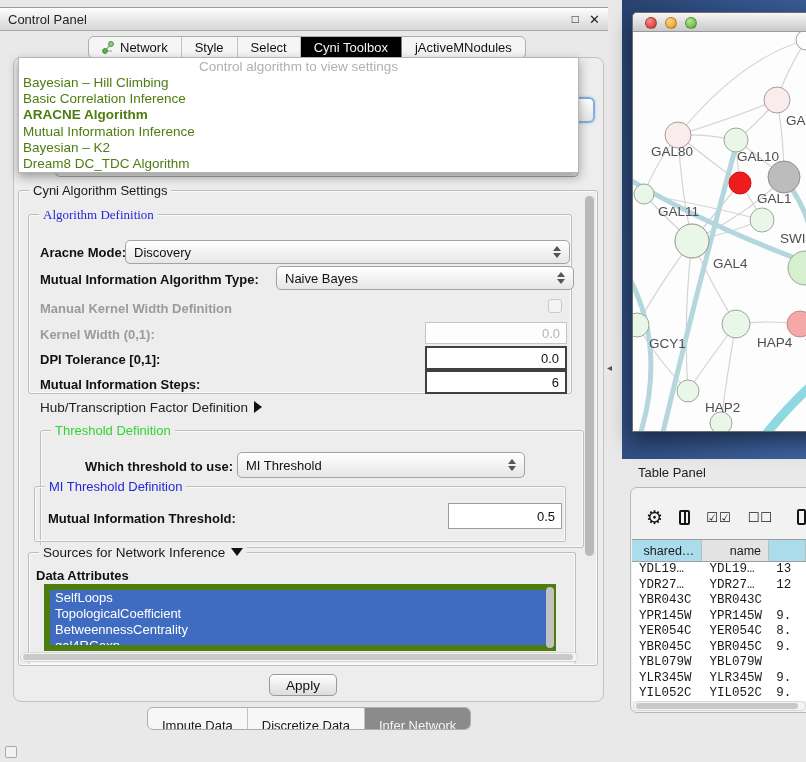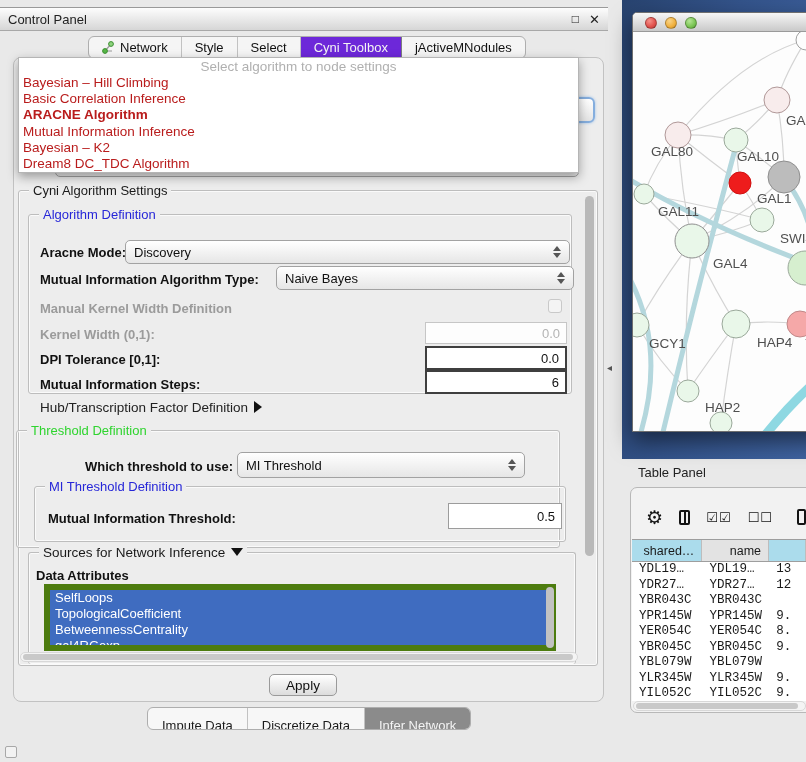--- a/index.html
+++ b/index.html
@@ -13,41 +13,41 @@
     display:flex; align-items:center; padding:0 8px; font-size:13px; color:#222; }
   .titlebar .spacer { flex:1; }
   .win-ico { font-size:12px; color:#222; margin-left:10px; cursor:default; }
   .win-ico.close { font-weight:bold; font-size:13px; }
 
   .tabstrip { left:88px; top:36px; height:23px; display:flex; align-items:stretch;
     background:#f5f5f5; border:1px solid #aeaeae; border-radius:6px 6px 6px 6px; overflow:hidden; }
   .tab { display:flex; align-items:center; gap:5px; padding:0 13px; font-size:13px; color:#111;
     border-right:1px solid #c2c2c2; background:transparent; }
   .tab:last-child { border-right:none; }
-  .tab.sel { background:#6d28d9; color:#f4f4f4; border-right:1px solid #7d7d7d; }
+  .tab.sel { background:#000000; color:#f4f4f4; border-right:1px solid #7d7d7d; }
 
   .mainpanel { left:13px; top:57px; width:591px; height:645px; background:#ededed;
     border:1px solid #c2c2c2; border-radius:8px; }
 
   
   .combo { background:linear-gradient(#ffffff,#e6e6e6); border:1px solid #a2a2a2; border-radius:5px;
     display:flex; align-items:center; font-size:13px; color:#111; padding:0 8px; position:absolute; }
   .combo .stepper { margin-left:auto; display:flex; flex-direction:column; gap:2px; padding-left:6px; }
   .combo .stepper i { display:block; width:0; height:0; border-left:4px solid transparent; border-right:4px solid transparent; }
   .combo .stepper i.up { border-bottom:5px solid #555; }
   .combo .stepper i.dn { border-top:5px solid #555; }
   .ghost-combo { color:#9a9a9a; }
   .focus-frag { left:574px; top:97px; width:21px; height:26px; border-radius:0 6px 6px 0;
     background:linear-gradient(#fff,#e4e4e4); border:2px solid #85aede; box-shadow:0 0 3px #9cc0ea; }
 
   
   .popup { left:18px; top:57px; width:561px; height:116px; background:#ffffff;
     border:1px solid #b5b5b5; box-shadow:0 4px 10px rgba(0,0,0,.35); z-index:30; font-size:13.5px; }
   .popup .ph { color:#b0b0b0; text-align:center; height:17px; line-height:17px; }
-  .popup .item { height:16.2px; line-height:16.2px; padding-left:4px; color:#b91c1c; }
+  .popup .item { height:16.2px; line-height:16.2px; padding-left:4px; color:#4d7c0f; }
   .popup .item.bold { font-weight:bold; }
 
   
   .group { position:absolute; border:1px solid #bdbdbd; border-radius:3px; box-shadow:inset 0 0 0 1px #fafafa; }
   .gtitle { position:absolute; top:-8px; left:10px; background:#ededed; padding:0 4px; font-size:13px; }
   .blue { color:#2626d8; } .green { color:#2fd42f; }
 
   .flabel { position:absolute; font-size:13px; font-weight:bold; color:#111; white-space:nowrap; }
   .flabel.dis { color:#9b9b9b; }
   .tfield { position:absolute; background:#fff; border:1px solid #9c9c9c; font-size:13px;
@@ -143,37 +143,37 @@
 <div class="abs focus-frag"></div>
 <div class="combo ghost-combo" style="left:55px; top:151px; width:524px; height:26px;">
   <span>gal-filtered sif default node</span>
   <span class="stepper">
       <i class="up"></i>
       <i class="dn"></i>
     </span>
 </div>
 
 <div class="abs popup">
-  <div class="ph">Select algorithm to node settings</div>
+  <div class="ph">Control algorithm to view settings</div>
   <div>
       <div class="item">Bayesian – Hill Climbing</div>
       <div class="item">Basic Correlation Inference</div>
       <div class="item bold">ARACNE Algorithm</div>
       <div class="item">Mutual Information Inference</div>
       <div class="item">Bayesian – K2</div>
       <div class="item">Dream8 DC_TDC Algorithm</div>
     </div>
 </div>
 
 <div class="group" style="left:18px; top:190px; width:580px; height:476px; background:#ededed;">
   <span class="gtitle">Cyni Algorithm Settings</span>
 </div>
 <div class="vscroll" style="left:585px; top:196px; width:9px; height:360px;"></div>
 
-<div class="group" style="left:28px; top:214px; width:544px; height:180px;">
+<div class="group" style="left:28px; top:214px; width:544px; height:180px;font-family:Liberation Serif, serif;">
   <span class="gtitle blue">Algorithm Definition</span>
 </div>
 <span class="flabel" style="left:40px; top:245px;">Aracne Mode:</span>
 <div class="combo" style="left:125px; top:240px; width:445px; height:24px;">
   <span>Discovery</span>
   <span class="stepper">
       <i class="up"></i>
       <i class="dn"></i>
     </span>
 </div>
@@ -197,21 +197,21 @@
 </div>
 <span class="flabel" style="left:40px; top:377px;">Mutual Information Steps:</span>
 <div class="tfield dark" style="left:425px; top:370px; width:142px; height:24px;">
   <span>6</span>
 </div>
 
 <div class="abs" style="left:40px; top:400px; font-size:13.5px; color:#222;">
   <span>Hub/Transcription Factor Definition</span><span class="tri-right"></span>
 </div>
 
-<div class="group" style="left:16px; top:430px; width:544px; height:118px;">
+<div class="group" style="left:40px; top:430px; width:544px; height:118px;">
   <span class="gtitle green">Threshold Definition</span>
 </div>
 <span class="flabel" style="left:85px; top:459px;">Which threshold to use:</span>
 <div class="combo" style="left:237px; top:452px; width:288px; height:26px;">
   <span>MI Threshold</span>
   <span class="stepper">
       <i class="up"></i>
       <i class="dn"></i>
     </span>
 </div>

